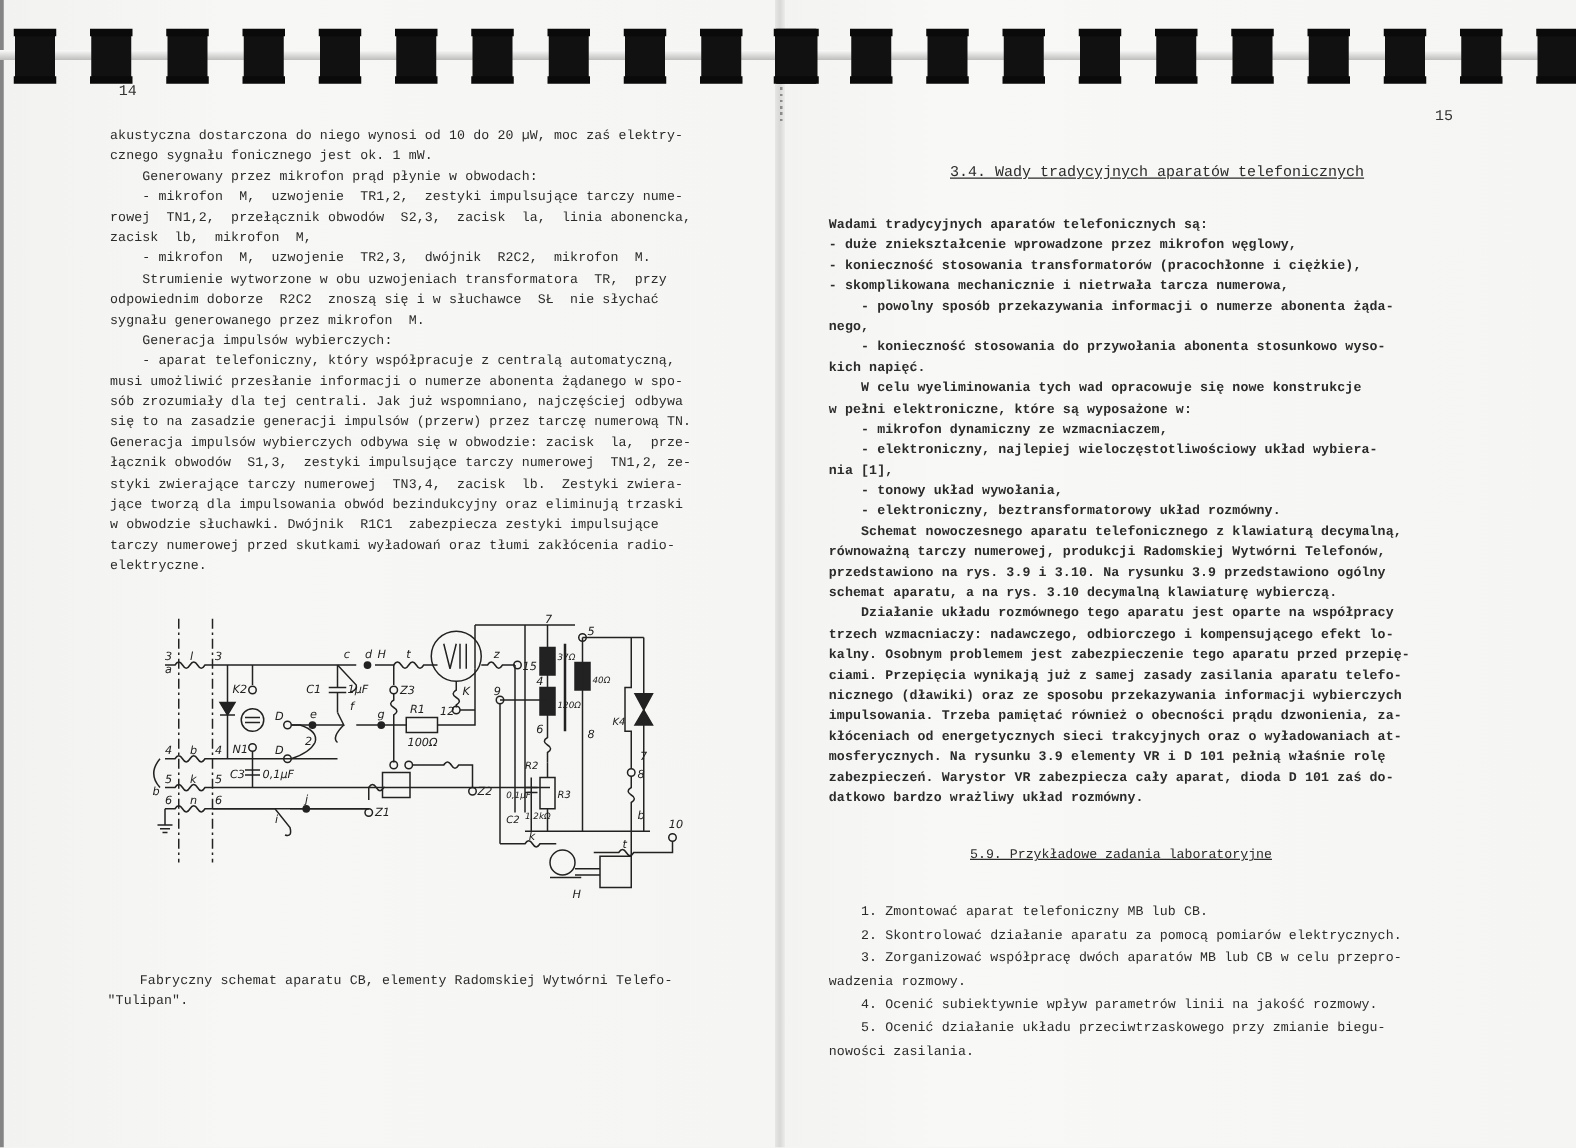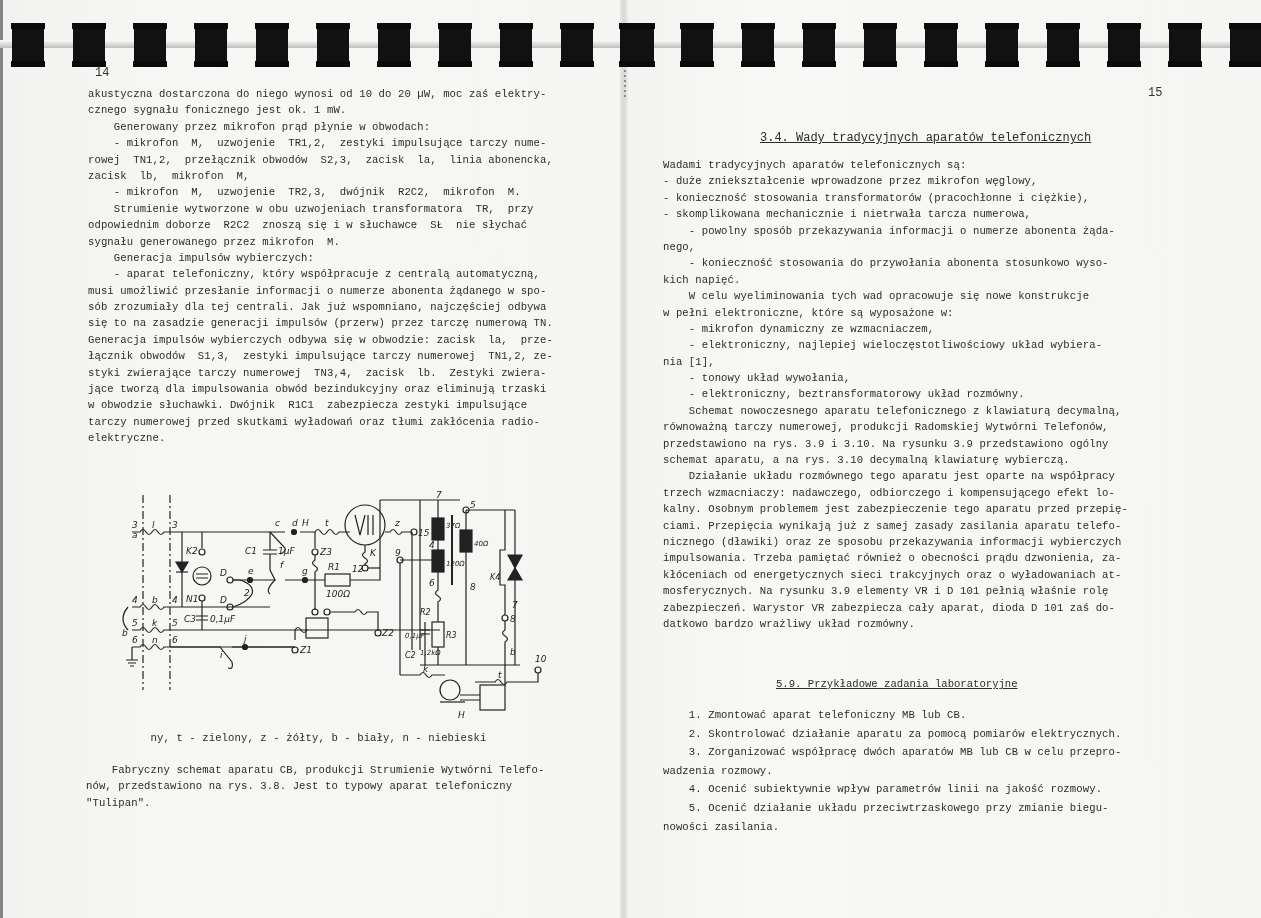--- a/index.html
+++ b/index.html
@@ -25,28 +25,28 @@
   .ring { position:absolute; top:25px; width:32px; height:40px; background:#111;
     border-radius:3px; }
   .ring::before, .ring::after { content:""; position:absolute; left:-1px; width:34px; height:6px; background:#0a0a0a; }
   .ring::before { top:-2px; }
   .ring::after { bottom:-2px; }
 
   .pn { position:absolute; font-size:12px; color:#333; }
   #pn-left { left:95px; top:66px; }
   #pn-right { left:1148px; top:86px; }
 
-  .txt { position:absolute; font-size:10.6px; line-height:16.4px; white-space:pre; color:#2b2b2b; letter-spacing:0.1px; }
+  .txt { position:absolute; font-size:10.6px; line-height:16.4px; white-space:pre; color:#2b2b2b; letter-spacing:0.1px;margin-top:15px; }
   .txt div { height:16.4px; }
   #left-top { left:88px; top:86px; }
   #left-cap { left:86px; top:730px; }
   #left-after { left:86px; top:762px; }
 
   #right-h1 { position:absolute; left:760px; top:131px; font-size:12px; text-decoration:underline; white-space:pre; color:#2b2b2b; }
-  #right-body { left:663px; top:157px; }
+  #right-body { left:663px; top:157px;font-weight:bold; }
   #right-h2 { position:absolute; left:776px; top:678px; font-size:10.6px; text-decoration:underline; white-space:pre; color:#2b2b2b; }
   #right-tasks { left:663px; top:706px; line-height:18.6px; }
   #right-tasks div { height:18.6px; }
 
   
   #schematic { position:absolute; left:120px; top:490px; width:450px; height:230px; }
   #schematic text { font-family:"DejaVu Sans",sans-serif; font-style:italic; fill:#222; }
 </style>
 </head>
 <body>
@@ -255,19 +255,19 @@
     <text x="300" y="165" font-size="7">1,2kΩ</text>
     <text x="326" y="148" font-size="8">R3</text>
     <text x="370" y="90" font-size="8">K4</text>
     <text x="390" y="165">b</text>
     <text x="303" y="182">k</text>
     <text x="378" y="188">t</text>
     <text x="338" y="228">H</text>
   </g>
 </svg>
 
-<div class="txt" id="left-cap"><div>          ny, t - zielony, z - żółty, b - biały, n - niebieski</div></div>
-<div class="txt" id="left-after"><div>    Fabryczny schemat aparatu CB, produkcji Strumienie Wytwórni Telefo-</div><div>nów, przedstawiono na rys. 3.8. Jest to typowy aparat telefoniczny</div><div>"Tulipan".</div></div>
+<div class="txt" id="left-cap"></div>
+<div class="txt" id="left-after"><div>    Fabryczny schemat aparatu CB, elementy Radomskiej Wytwórni Telefo-</div><div>"Tulipan".</div></div>
 
 <div id="right-h1">3.4. Wady tradycyjnych aparatów telefonicznych</div>
 <div class="txt" id="right-body"><div>Wadami tradycyjnych aparatów telefonicznych są:</div><div>- duże zniekształcenie wprowadzone przez mikrofon węglowy,</div><div>- konieczność stosowania transformatorów (pracochłonne i ciężkie),</div><div>- skomplikowana mechanicznie i nietrwała tarcza numerowa,</div><div>    - powolny sposób przekazywania informacji o numerze abonenta żąda-</div><div>nego,</div><div>    - konieczność stosowania do przywołania abonenta stosunkowo wyso-</div><div>kich napięć.</div><div>    W celu wyeliminowania tych wad opracowuje się nowe konstrukcje</div><div>w pełni elektroniczne, które są wyposażone w:</div><div>    - mikrofon dynamiczny ze wzmacniaczem,</div><div>    - elektroniczny, najlepiej wieloczęstotliwościowy układ wybiera-</div><div>nia [1],</div><div>    - tonowy układ wywołania,</div><div>    - elektroniczny, beztransformatorowy układ rozmówny.</div><div>    Schemat nowoczesnego aparatu telefonicznego z klawiaturą decymalną,</div><div>równoważną tarczy numerowej, produkcji Radomskiej Wytwórni Telefonów,</div><div>przedstawiono na rys. 3.9 i 3.10. Na rysunku 3.9 przedstawiono ogólny</div><div>schemat aparatu, a na rys. 3.10 decymalną klawiaturę wybierczą.</div><div>    Działanie układu rozmównego tego aparatu jest oparte na współpracy</div><div>trzech wzmacniaczy: nadawczego, odbiorczego i kompensującego efekt lo-</div><div>kalny. Osobnym problemem jest zabezpieczenie tego aparatu przed przepię-</div><div>ciami. Przepięcia wynikają już z samej zasady zasilania aparatu telefo-</div><div>nicznego (dławiki) oraz ze sposobu przekazywania informacji wybierczych</div><div>impulsowania. Trzeba pamiętać również o obecności prądu dzwonienia, za-</div><div>kłóceniach od energetycznych sieci trakcyjnych oraz o wyładowaniach at-</div><div>mosferycznych. Na rysunku 3.9 elementy VR i D 101 pełnią właśnie rolę</div><div>zabezpieczeń. Warystor VR zabezpiecza cały aparat, dioda D 101 zaś do-</div><div>datkowo bardzo wrażliwy układ rozmówny.</div></div>
 <div id="right-h2">5.9. Przykładowe zadania laboratoryjne</div>
 <div class="txt" id="right-tasks"><div>    1. Zmontować aparat telefoniczny MB lub CB.</div><div>    2. Skontrolować działanie aparatu za pomocą pomiarów elektrycznych.</div><div>    3. Zorganizować współpracę dwóch aparatów MB lub CB w celu przepro-</div><div>wadzenia rozmowy.</div><div>    4. Ocenić subiektywnie wpływ parametrów linii na jakość rozmowy.</div><div>    5. Ocenić działanie układu przeciwtrzaskowego przy zmianie biegu-</div><div>nowości zasilania.</div></div>
 
 </body></html>

